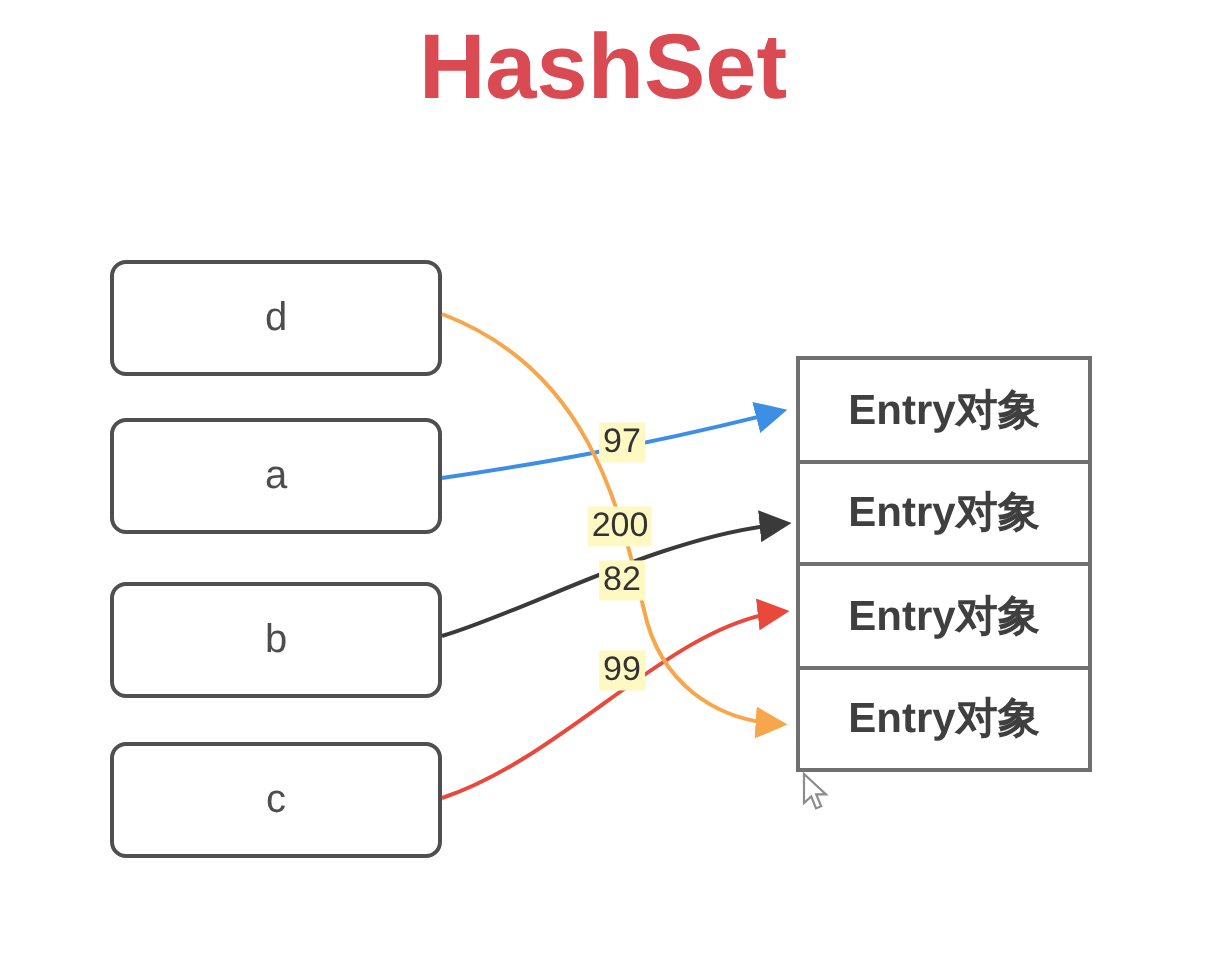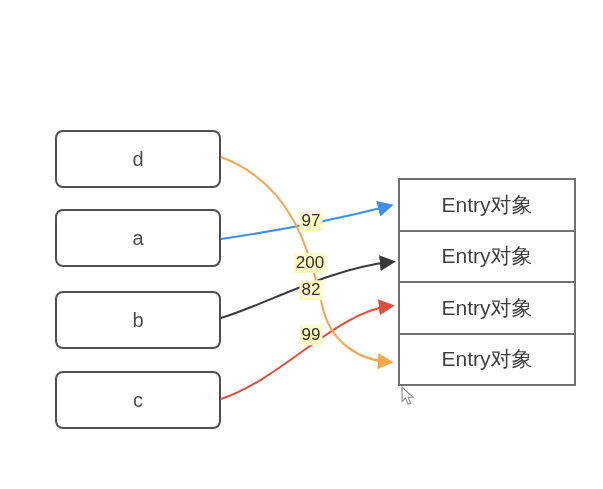--- a/index.html
+++ b/index.html
@@ -19,22 +19,22 @@
   }
   .node-d {top:130px;}
   .node-a {top:209px;}
   .node-b {top:291px;}
   .node-c {top:371px;}
   .array-caption {
     position:absolute; left:398px; top:129px; width:158px; text-align:center;
     font-size:15px; color:#3a3a3a;
   }
   .array-table {
-    position:absolute; left:398px; top:178px; width:178px;
-    border:2px solid #707070; background:#fff; box-sizing:border-box;
+    position:absolute; left:398px; top:178px; width:148px;
+    border:2px solid #707070; background:#fff; box-sizing:border-box;font-weight:bold;
   }
   .array-cell {
     height:49.5px; border-bottom:2px solid #707070;
     display:flex; align-items:center; justify-content:center;
     font-size:21px; color:#3f3f3f;
   }
   .array-cell:last-child {border-bottom:none;}
   .wires {position:absolute; left:0; top:0; pointer-events:none;}
   .hash-label {
     position:absolute; transform:translate(-50%,-50%);
@@ -45,20 +45,21 @@
   .hl-100 {left:310px; top:263px;}
   .hl-98  {left:311px; top:290px;}
   .hl-99  {left:311px; top:335px;}
   .cursor {position:absolute; left:401px; top:386px;}
 </style>
 </head>
 <body>
 
 <div class="canvas">
 
+  <div class="title">HashSet</div>
 
   <div class="node node-d">
     <span>d</span>
   </div>
   <div class="node node-a">
     <span>a</span>
   </div>
   <div class="node node-b">
     <span>b</span>
   </div>

